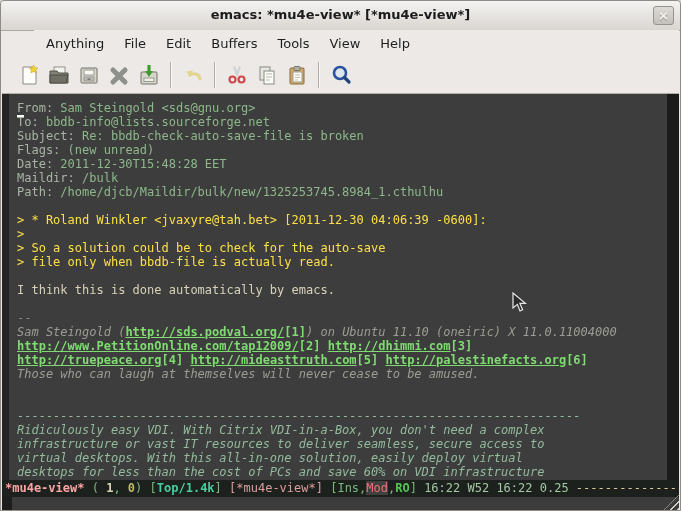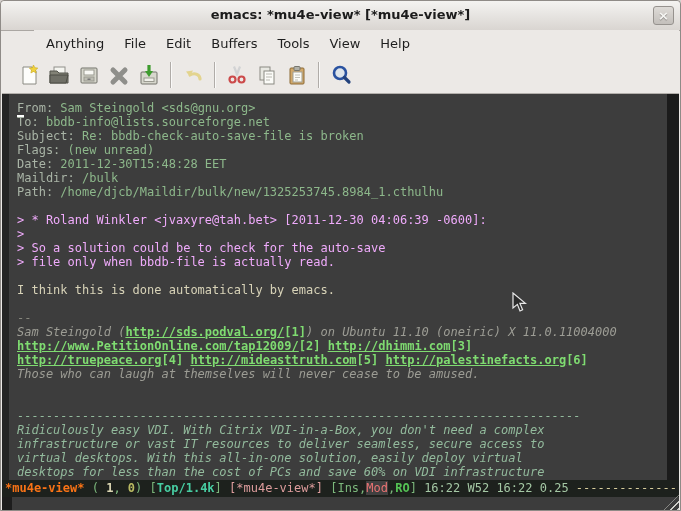--- a/index.html
+++ b/index.html
@@ -32,32 +32,32 @@
             overflow:hidden;}
   .lstrip{position:absolute;left:0;top:0;bottom:0;width:7px;background:#242424;}
   .rstrip{position:absolute;right:0;top:0;bottom:0;width:12px;background:#1b1b1b;}
   .content{position:absolute;left:7px;right:12px;top:0;bottom:0;padding:7px 0 0 8px;
            font-family:"DejaVu Sans Mono",monospace;font-size:12px;line-height:14px;
            white-space:pre;overflow:hidden;}
   .line{height:14px;}
   .hl{color:#a9b4a6;}
   .hv{color:#8db88b;}
   .cur{box-shadow:0 2px 0 #ffffff;}
-  .q{color:#f0abfc;}
+  .q{color:#fde047;}
   .b{color:#d8d3b8;margin-top:34px;}
   .dim{color:#87877d;}
   .sig{color:#9d9d95;font-style:italic;}
   .lk{color:#7fdc71;font-weight:bold;text-decoration:underline;}
   .ln{color:#7fdc71;font-weight:bold;}
   .ad{color:#93bb9d;font-style:italic;}
   
   .modeline{position:absolute;left:1px;right:1px;top:479px;height:17px;background:#1d211d;
             font-family:"DejaVu Sans Mono",monospace;font-size:12px;line-height:16px;
             white-space:pre;overflow:hidden;padding-left:3px;box-sizing:border-box;}
-  .ml-buf{color:#f97316;font-weight:bold;}
+  .ml-buf{color:#fca5a5;font-weight:bold;}
   .ml-g{color:#7cb87c;}
   .ml-n1{color:#ddd8b4;font-weight:bold;}
   .ml-n0{color:#b9ba62;font-weight:bold;}
   .ml-top{color:#47cda2;font-weight:bold;}
   .ml-ref{color:#de9d9d;}
   .ml-mod{color:#e87272;background:#404040;}
   .ml-ro{color:#55c455;font-weight:bold;}
   .ml-time{color:#a5c8a5;}
   .ml-dash{color:#d6cc9c;}
   

